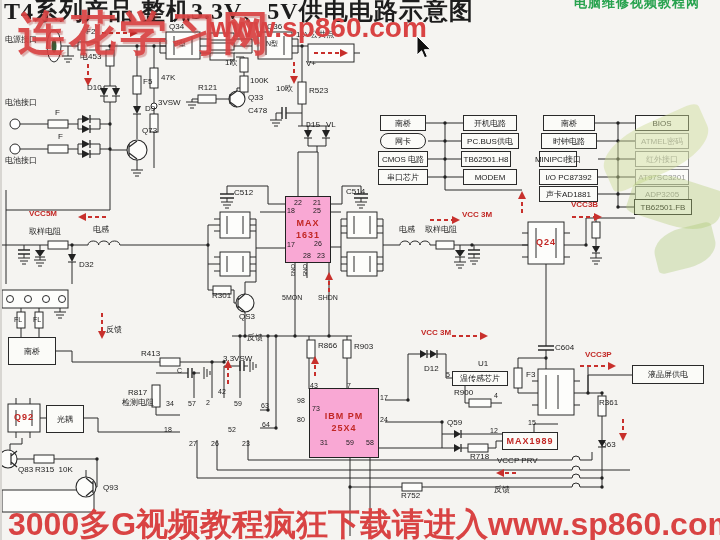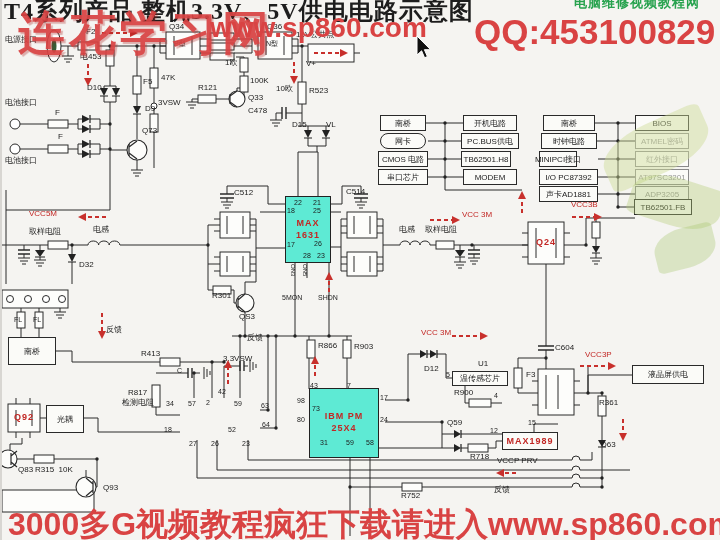--- a/index.html
+++ b/index.html
@@ -1,27 +1,27 @@
 <!DOCTYPE html>
 <html><head>
 <meta charset="utf-8">
 <style>
   html,body{margin:0;padding:0;background:#888;}
   .stage{position:relative;width:720px;height:540px;background:#f5f4f1;overflow:hidden;
          font-family:"Liberation Sans",sans-serif;border-left:2px solid #d8d6d2;}
   svg.wires{position:absolute;left:0;top:0;}
   .layer{position:absolute;left:0;top:0;width:720px;height:540px;}
   .lbl{position:absolute;font-size:8px;color:#1c1c1c;white-space:pre;line-height:1;}
-  .lbl.r{color:#c22724;font-weight:normal;}
+  .lbl.r{color:#c22724;font-weight:bold;}
   .lbl.v{writing-mode:vertical-rl;letter-spacing:0;}
   .sbox{position:absolute;border:1px solid #2a2a2a;background:#fbfbf8;display:flex;align-items:center;
         justify-content:center;font-size:8px;color:#1c1c1c;white-space:nowrap;box-sizing:border-box;}
   .sbox.faded{color:#979797;border-color:#8a8a8a;}
   .sbox.redchip{color:#c22724;font-weight:bold;font-size:9px;letter-spacing:1px;}
-  .chip{position:absolute;border:1.4px solid #222;background:#5eead4;display:flex;flex-direction:column;
+  .chip{position:absolute;border:1.4px solid #222;background:#f9a8d4;display:flex;flex-direction:column;
         align-items:center;justify-content:center;box-sizing:border-box;}
   .chip.nobg{background:transparent;border:none;}
   .chip span{color:#c22724;font-weight:bold;font-size:9px;line-height:1.3;letter-spacing:1px;}
   .t-black{position:absolute;left:2px;top:-5px;font-family:"Liberation Serif",serif;font-size:24px;
         font-weight:700;color:#1d1d1d;letter-spacing:1px;white-space:nowrap;}
   .wm{position:absolute;color:#d94343;font-weight:700;white-space:nowrap;}
   .wm-site{left:16px;top:2px;font-size:47px;font-weight:900;letter-spacing:4px;opacity:.93;
         text-shadow:2px 2px 1px rgba(170,30,30,.35);}
   .wm-url{left:208px;top:12px;font-size:28px;}
   .wm-qq{left:472px;top:12px;font-size:35px;}
@@ -375,21 +375,21 @@
       <div class="lbl" style="left: 248px; top: 77px;">100K</div>
       <div class="lbl" style="left: 246px; top: 107px;">C478</div>
       <div class="lbl" style="left: 167px; top: 23px;">Q34</div>
       <div class="lbl" style="left: 172px; top: 40px; font-size: 7px;">P型</div>
       <div class="lbl" style="left: 265px; top: 23px;">Q36</div>
       <div class="lbl" style="left: 264px; top: 40px; font-size: 7px;">N型</div>
       <div class="lbl" style="left: 294px; top: 31px;">16V公共点</div>
       <div class="lbl" style="left: 304px; top: 60px;">V+</div>
       <div class="lbl" style="left: 274px; top: 85px;">10欧</div>
       <div class="lbl" style="left: 307px; top: 87px;">R523</div>
-      <div class="lbl" style="left: 290px; top: 121px;">D15</div>
+      <div class="lbl" style="left: 304px; top: 121px; font-family: Liberation Mono, monospace;">D15</div>
       <div class="lbl" style="left: 324px; top: 121px;">VL</div>
       <div class="lbl" style="left: 232px; top: 189px;">C512</div>
       <div class="lbl" style="left: 344px; top: 188px;">C514</div>
       <div class="lbl r" style="left: 27px; top: 210px;">VCC5M</div>
       <div class="lbl" style="left: 27px; top: 228px;">取样电阻</div>
       <div class="lbl" style="left: 91px; top: 226px;">电感</div>
       <div class="lbl" style="left: 77px; top: 261px;">D32</div>
       <div class="lbl" style="left: 12px; top: 316px; font-size: 7px;">FL</div>
       <div class="lbl" style="left: 31px; top: 316px; font-size: 7px;">FL</div>
       <div class="lbl" style="left: 104px; top: 326px;">反馈</div>
@@ -465,21 +465,20 @@
     </div>
 
   <div class="leaf" style="left:598px;top:122px;width:112px;height:52px;transform:rotate(-24deg);background:rgba(206,219,150,.45);"></div>
   <div class="leaf" style="left:628px;top:178px;width:92px;height:48px;transform:rotate(18deg);background:rgba(181,205,122,.38);"></div>
   <div class="leaf" style="left:652px;top:228px;width:62px;height:40px;transform:rotate(-14deg);background:rgba(163,196,102,.32);"></div>
 
   <div class="t-black">T4系列产品 整机3.3V、5V供电电路示意图</div>
   <div class="wm-green">电脑维修视频教程网</div>
   <div class="wm wm-site">连花学习网</div>
   <div class="wm wm-url">www.sp860.com</div>
-  <div class="wm wm-qq">QQ:453100829</div>
   <div class="wm wm-bottom">3000多G视频教程疯狂下载请进入www.sp860.com</div>
 
   <div class="cursor">
     <svg width="16" height="24">
       <path d="M1 0 L1 19 L5.6 14.8 L8.6 21.8 L11.4 20.5 L8.4 13.7 L14.6 13.7 Z" fill="#101010" stroke="#fff" stroke-width="1"></path>
     </svg>
   </div>
 </div>
 
 </body></html>

